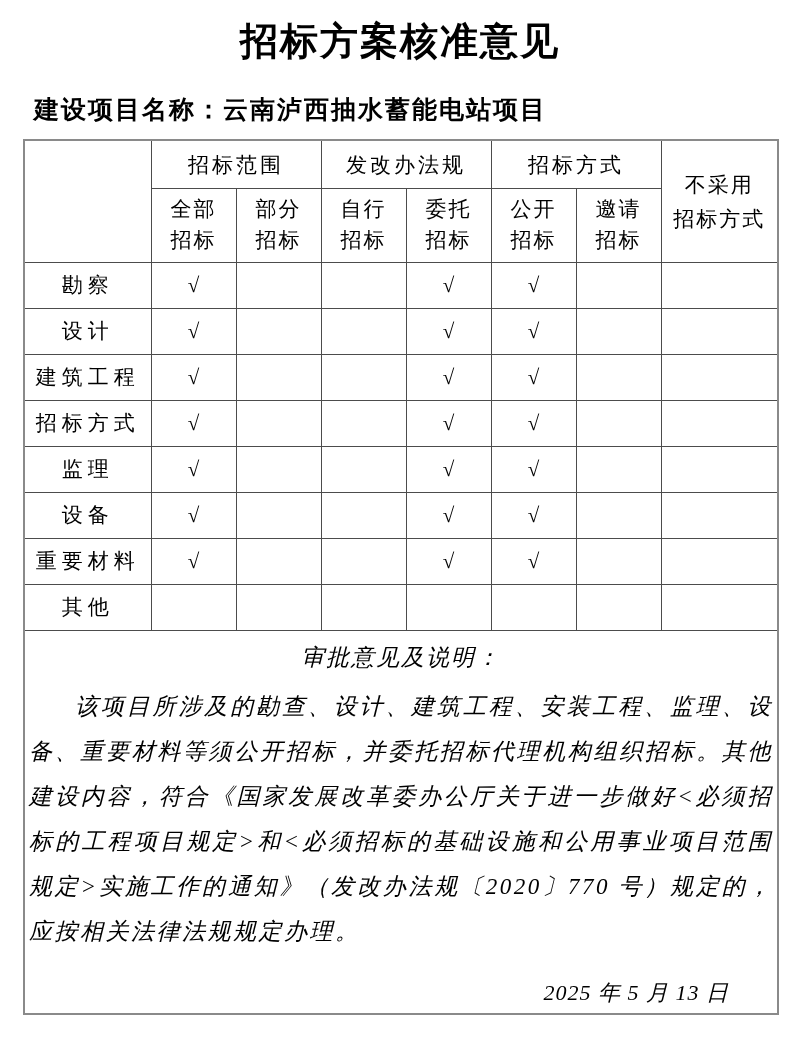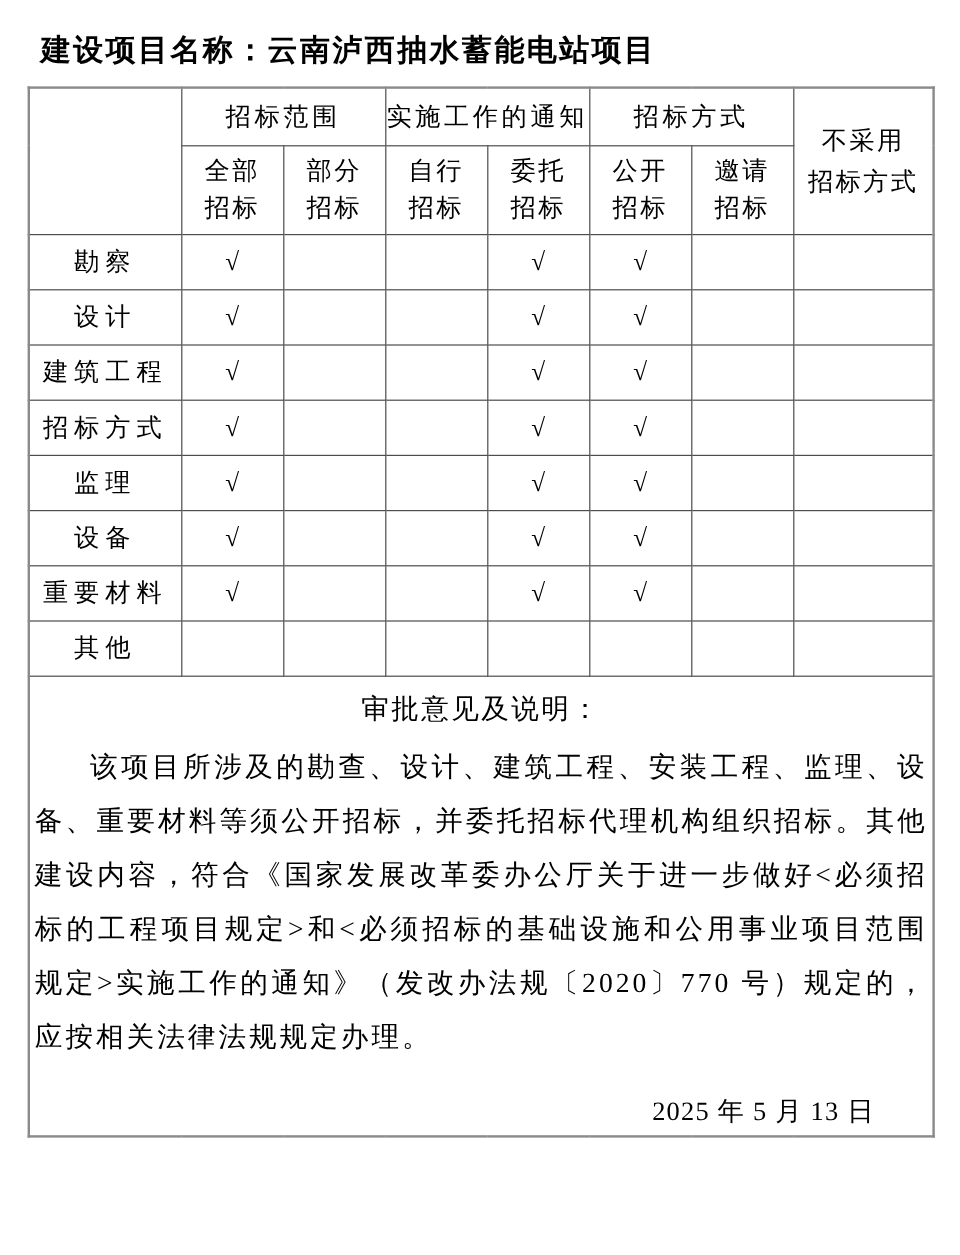--- a/index.html
+++ b/index.html
@@ -29,55 +29,57 @@
   tr.sub-row   { height:74px;padding-left:47px; }
   tr.data-row  { height:46px; }
   td.group-cell { letter-spacing:3px; }
   td.sub-cell   { line-height:31px; letter-spacing:2px; }
   td.nobid-cell { line-height:34px; letter-spacing:2px; }
   td.rowlabel   { letter-spacing:5px; }
   td.check      { font-size:22px; }
   td.approval-cell {
     text-align:left; vertical-align:top; padding:8px 10px 0 8px;
     height:382px;
+    font-style:italic;
   }
   .approval-heading { font-size:23px; line-height:44px; letter-spacing:2px; }
   .approval-para {
     margin:4px; font-size:23px; line-height:45px; letter-spacing:2.5px;
     text-indent:2em; text-align:justify;
   }
   .approval-date {
     margin-top:24px; font-size:22px; text-align:right; padding-right:48px;
     letter-spacing:1px;
   }
 </style>
 </head>
 <body>
 
 <div class="page">
 
+  <div class="doc-title">招标方案核准意见</div>
 
   <div class="project-line"><span>建设项目名称：</span><span>云南泸西抽水蓄能电站项目</span></div>
 
   <table class="approval-table">
     <colgroup>
       <col style="width:127px">
         <col style="width:85px">
         <col style="width:85px">
       <col style="width:85px">
         <col style="width:85px">
         <col style="width:85px">
       <col style="width:85px">
         <col style="width:117px">
     </colgroup>
     <tbody>
       <tr class="group-row">
         <td rowspan="2"></td>
         <td colspan="2" class="group-cell">招标范围</td>
-        <td colspan="2" class="group-cell">实施工作的通知</td>
+        <td colspan="2" class="group-cell">发改办法规</td>
         <td colspan="2" class="group-cell">招标方式</td>
         <td rowspan="2" class="nobid-cell"><span>不采用</span><br><span>招标方式</span></td>
       </tr>
       <tr class="sub-row">
         <td class="sub-cell"><span>全部</span><br><span>招标</span></td>
         <td class="sub-cell"><span>部分</span><br><span>招标</span></td>
         <td class="sub-cell"><span>自行</span><br><span>招标</span></td>
         <td class="sub-cell"><span>委托</span><br><span>招标</span></td>
         <td class="sub-cell"><span>公开</span><br><span>招标</span></td>
         <td class="sub-cell"><span>邀请</span><br><span>招标</span></td>

